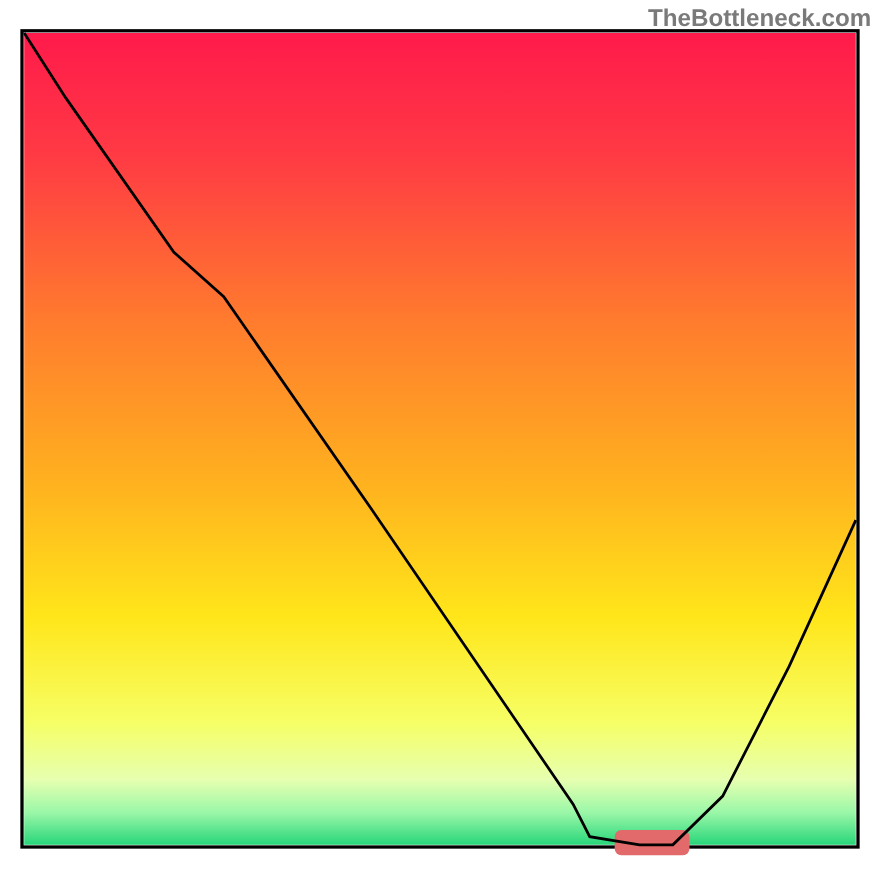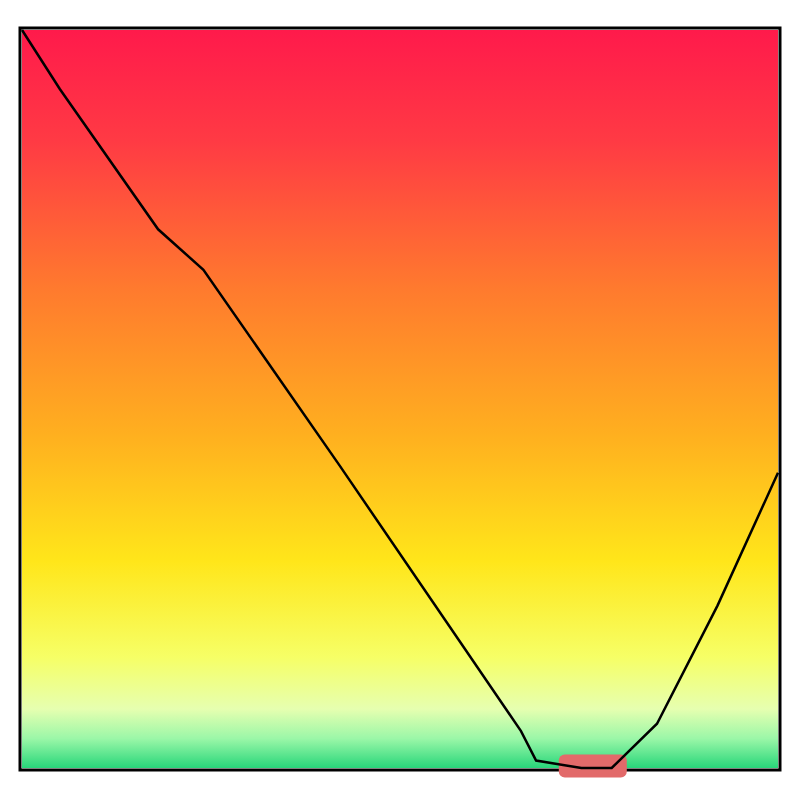--- a/index.html
+++ b/index.html
@@ -26,20 +26,21 @@
     user-select: none;
   }
   svg {
     display: block;
   }
 </style>
 </head>
 <body>
 
 <div class="container">
+  <div class="watermark">TheBottleneck.com</div>
 
   <svg id="chart" width="800" height="800" viewBox="0 0 800 800">
     <defs>
       <linearGradient id="bg-grad" x1="0" y1="0" x2="0" y2="1">
           <stop offset="0.0%" stop-color="#ff1a4b"></stop>
           <stop offset="15.0%" stop-color="#ff3a44"></stop>
           <stop offset="35.0%" stop-color="#ff7a2e"></stop>
           <stop offset="55.0%" stop-color="#ffb01f"></stop>
           <stop offset="72.0%" stop-color="#ffe61a"></stop>
           <stop offset="85.0%" stop-color="#f6ff66"></stop>

